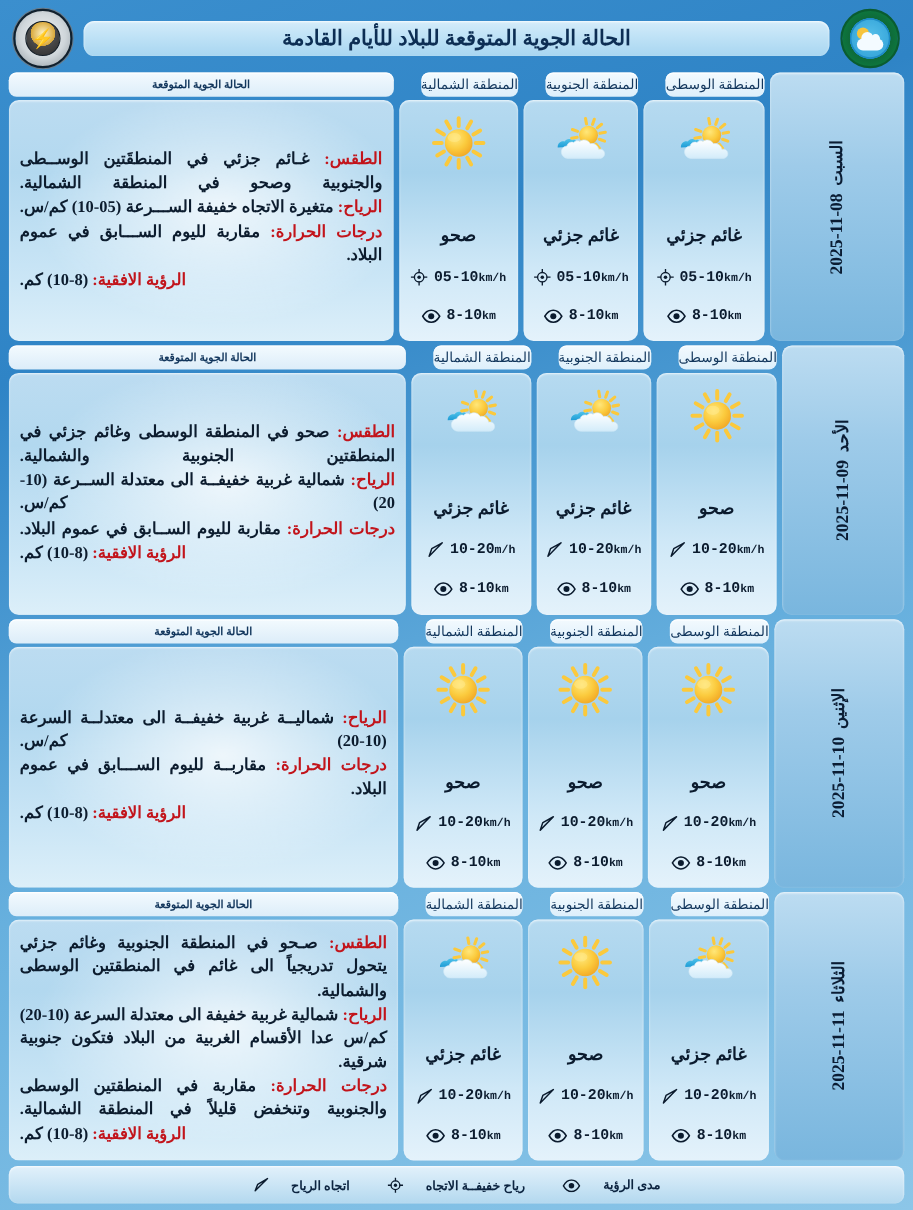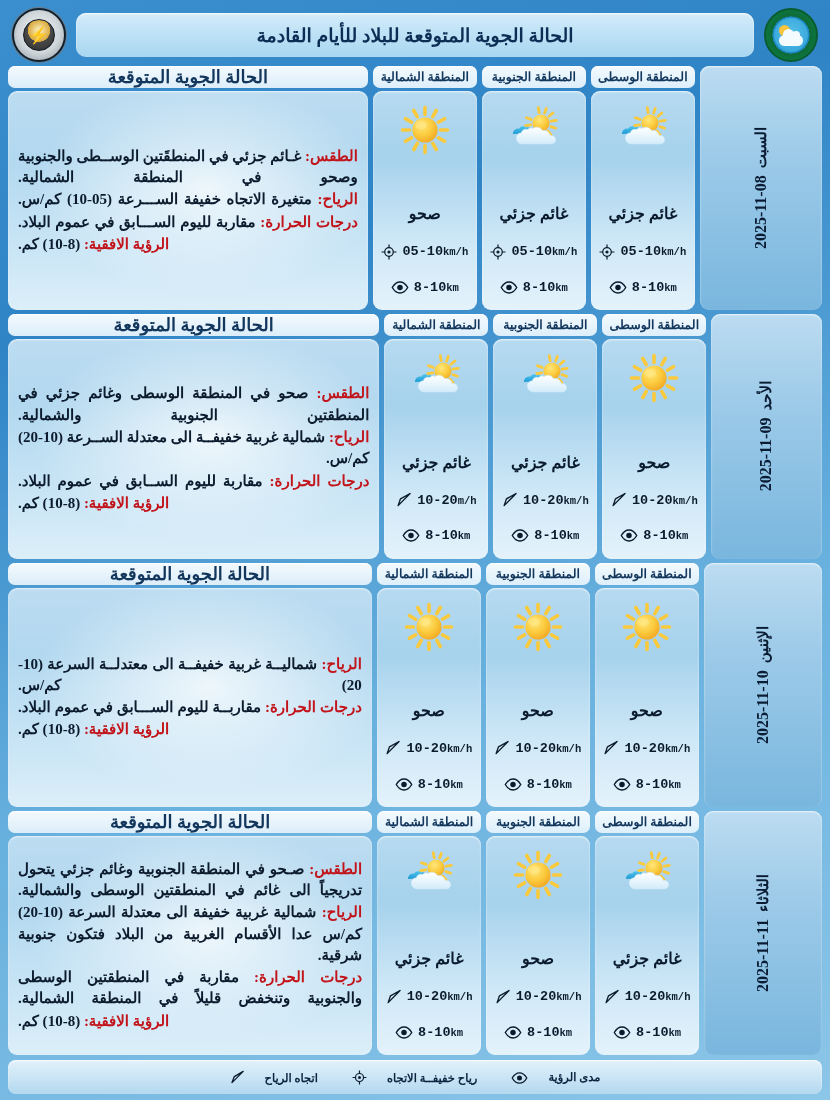--- a/index.html
+++ b/index.html
@@ -87,21 +87,21 @@
     background: #f4fbff; left: 4px; top: -6px;
   }
   .roundel-cloud:after {
     content: ""; position: absolute; width: 8px; height: 8px; border-radius: 50%;
     background: #f4fbff; left: 13px; top: -4px;
   }
 
   .title-bar {
     flex: 1 1 auto;
     margin: 0 10px;
-    height: 44px;
+    height: 32px;
     background: linear-gradient(180deg, #d4ecfa 0%, #bfe2f6 45%, #a8d6f1 100%);
     border-radius: 10px;
     display: flex; align-items: center; justify-content: center;
     box-shadow: inset 0 1px 2px rgba(255,255,255,.85);
   }
   .title-bar .ttl {
     font-size: 19px;
     font-weight: bold;
     color: #0d2e54;
     letter-spacing: .2px;
@@ -155,23 +155,24 @@
     display: flex;
     flex-direction: column;
     gap: 3px;
     min-height: 0;
   }
   .region-head {
     flex: 0 0 22px;
     background: linear-gradient(180deg, #f3fafe 0%, #ddeffb 100%);
     border-radius: 7px;
     display: flex; align-items: center; justify-content: center;
-    font-size: 12.5px; font-weight: bold; color: #12365c;
+    font-size: 12.5px; font-weight: normal; color: #12365c;
     white-space: nowrap;
     box-shadow: inset 0 1px 1px #fff;
+    margin-left: 20px;
   }
   .region-body {
     flex: 1 1 auto;
     background: linear-gradient(180deg, #b6daf0 0%, #a6d2ec 30%, #cfe8f7 70%, #e4f2fb 100%);
     border-radius: 9px;
     display: flex;
     flex-direction: column;
     align-items: center;
     justify-content: space-around;
     padding: 3px 2px 5px;
@@ -204,21 +205,21 @@
     display: flex;
     flex-direction: column;
     gap: 3px;
     min-width: 0;
   }
   .text-head {
     flex: 0 0 22px;
     background: linear-gradient(180deg, #f3fafe 0%, #dcedf9 100%);
     border-radius: 7px;
     display: flex; align-items: center; justify-content: center;
-    font-size: 18px; font-weight: bold; color: #12365c;
+    font-size: 10px; font-weight: bold; color: #12365c;
     box-shadow: inset 0 1px 1px #fff;
   }
   .text-body {
     flex: 1 1 auto;
     background:
       radial-gradient(ellipse at 55% 45%, rgba(255,255,255,.75) 0%, rgba(255,255,255,0) 62%),
       linear-gradient(180deg, #bcdcf1 0%, #b2d8ef 30%, #cbe6f6 75%, #dceff9 100%);
     border-radius: 9px;
     padding: 4px 10px 4px 10px;
     display: flex;

